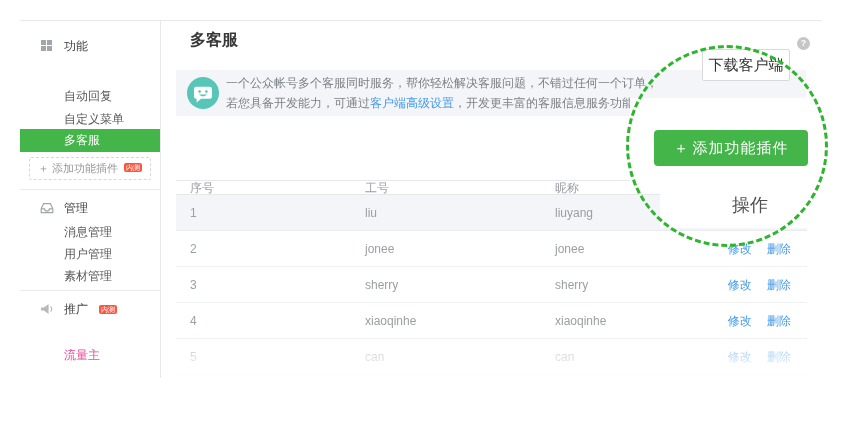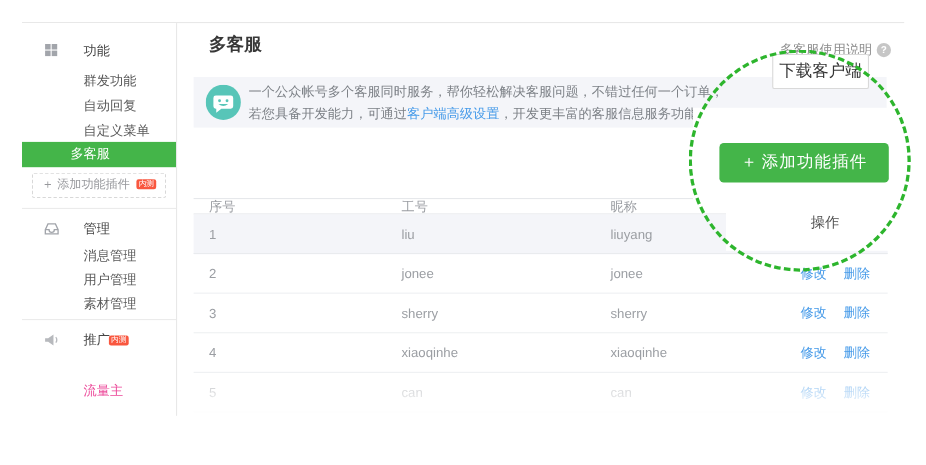--- a/index.html
+++ b/index.html
@@ -6,21 +6,21 @@
   html,body { background:#fff; }
   body { font-family:"Liberation Sans","DejaVu Sans",sans-serif; }
   .app { position:relative; width:842px; height:423px; background:#fff; overflow:hidden; }
 
   .top-line { position:absolute; left:20px; top:20px; width:802px; height:1px; background:#e8e8e8; }
 
   
   .sidebar { position:absolute; left:20px; top:21px; width:141px; height:357px; border-right:1px solid #e8e8e8; background:#fff; }
   .s-row { position:absolute; left:0; width:140px; height:16px; font-size:12px; color:#595959; display:flex; align-items:center; cursor:pointer; }
   .s-row .s-icon { position:absolute; left:20px; width:14px; height:12px; display:flex; align-items:center; }
-  .s-row .s-label { position:absolute; left:44px; white-space:nowrap;margin-left:12px; }
+  .s-row .s-label { position:absolute; left:44px; white-space:nowrap; }
   .s-group .s-label { color:#454545; }
   .s-sel { position:absolute; left:0; top:108px; width:140px; height:23px; background:#44b549; color:#fff; font-size:12px; line-height:23px; cursor:pointer; }
   .s-sel .s-label { position:absolute; left:44px; }
   .s-dashed { position:absolute; left:9px; top:136px; width:122px; height:23px; border:1px dashed #d8d8d8; border-radius:2px; font-size:11px; color:#97989c; text-align:center; line-height:21px; cursor:pointer; white-space:nowrap; }
   .s-div { position:absolute; left:0; width:140px; height:1px; background:#ebebeb; }
   .badge { display:inline-block; background:#f9573f; color:#fff; font-size:7px; line-height:9px; padding:0 2px; border-radius:2px; vertical-align:2px; margin-left:3px; }
   .s-muted .s-label { color:#ec4899; }
   .grid-icon i { display:block; width:5px; height:5px; background:#a2a5ab; position:absolute; }
 
   
@@ -36,21 +36,21 @@
 
   .dl-btn { position:absolute; left:702px; top:49px; width:88px; height:32px; background:#fff; border:1px solid #d9d9d9; border-radius:2px; font-size:15px; color:#333; text-align:center; line-height:30px; z-index:30; cursor:pointer; white-space:nowrap; }
 
   .patch { position:absolute; background:#fff; z-index:20; }
   .patch-a { left:630px; top:98px; width:178px; height:84px; }
   .patch-b { left:660px; top:179px; width:148px; height:49px; }
 
   .add-btn { position:absolute; left:654px; top:130px; width:154px; height:36px; background:#44b549; border-radius:4px; color:#fff; font-size:15px; text-align:center; line-height:36px; z-index:30; cursor:pointer; letter-spacing:1px; white-space:nowrap; }
   .add-btn .plus { font-size:15px; margin-right:4px; letter-spacing:0; }
 
-  .lens-action { position:absolute; left:712px; top:193px; width:76px; text-align:center; font-size:13px; color:#4f4f4f; z-index:30; }
+  .lens-action { position:absolute; left:712px; top:193px; width:76px; text-align:center; font-size:18px; color:#4f4f4f; z-index:30; }
 
   
   .table { position:absolute; left:176px; top:180px; width:631px; z-index:1; }
   .thead { position:relative; height:15px; border-top:1px solid #e6e8eb; border-bottom:1px solid #e6e8eb; font-size:12px; color:#9a9da2; }
   .trow { position:relative; height:36px; border-bottom:1px solid #eef0f2; font-size:12px; color:#9b9ea3; }
   .trow.shaded { background:#f4f5f9; border-bottom:1px solid #e9ebee; }
   .cell { position:absolute; top:50%; transform:translateY(-50%); white-space:nowrap; }
   .c1 { left:14px; } .c2 { left:189px; } .c3 { left:379px; }
   .acts { position:absolute; right:16px; top:50%; transform:translateY(-50%); white-space:nowrap; }
   .acts a { color:#459ae9; text-decoration:none; font-size:12px; margin-left:12px; cursor:pointer; }
@@ -70,23 +70,20 @@
   <aside class="sidebar">
 
     <div class="s-row s-group" style="top:17px">
       <span class="s-icon grid-icon" style="width:11px;height:11px;position:absolute;left:21px;top:2px;">
         <i style="left:0;top:0"></i>
           <i style="left:6px;top:0"></i>
           <i style="left:0;top:6px"></i>
           <i style="left:6px;top:6px"></i>
       </span>
       <span class="s-label">功能</span>
-    </div>
-    <div class="s-row" style="top:44px">
-      <span class="s-label">群发功能</span>
     </div>
     <div class="s-row" style="top:90px">
       <span class="s-label">自定义菜单</span>
     </div>
     <div class="s-row" style="top:67px">
       <span class="s-label">自动回复</span>
     </div>
     <div class="s-sel">
       <span class="s-label">多客服</span>
     </div>
@@ -149,21 +146,20 @@
     </span>
     <div class="txt">
       <div><span>一个公众帐号多个客服同时服务，帮你轻松解决客服问题，不错过任何一个订单；</span></div>
       <div>
         <span>若您具备开发能力，可通过</span><a class="link">客户端高级设置</a><span>，开发更丰富的客服信息服务功能；</span>
       </div>
     </div>
   </div>
 
   <div class="help-wrap">
-    <span class="help-label">多客服使用说明</span>
     <span class="help-q">?</span>
   </div>
 
   <div class="patch patch-a"></div>
   <div class="patch patch-b"></div>
 
   <div class="dl-btn">下载客户端</div>
 
   <div class="add-btn">
     <span class="plus">＋</span><span>添加功能插件</span>

